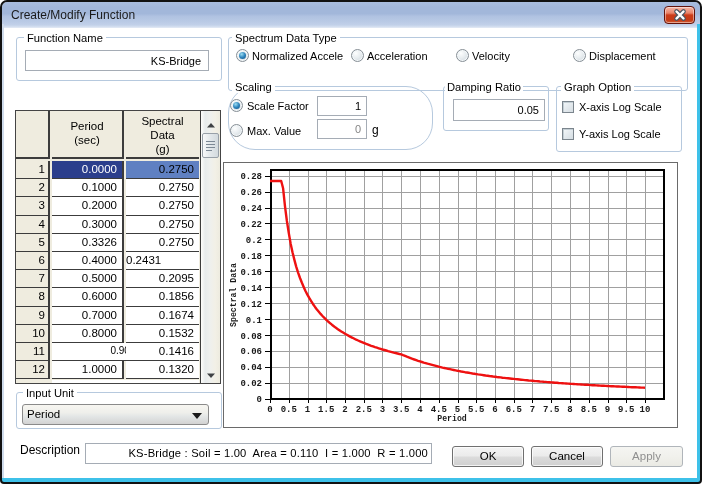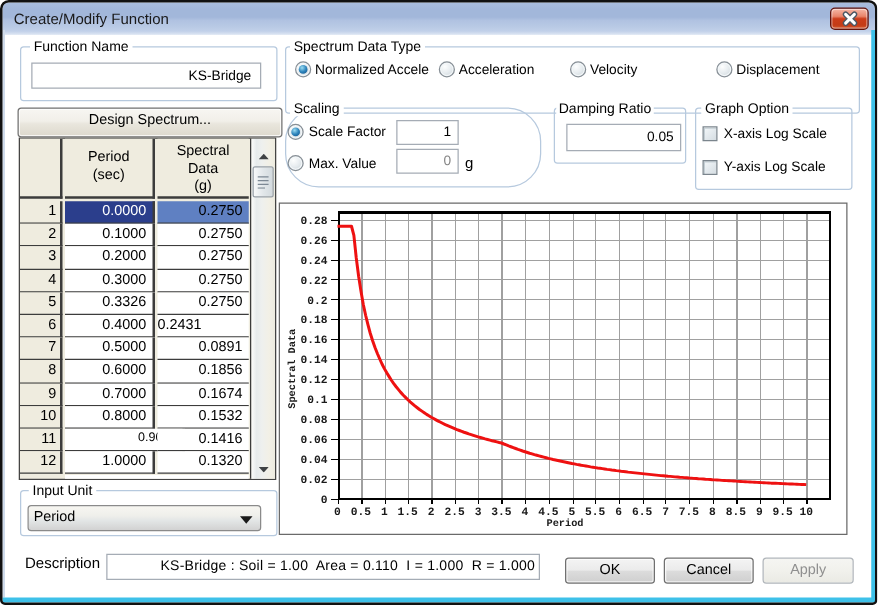--- a/index.html
+++ b/index.html
@@ -47,21 +47,20 @@
  <div class="abs" id="edgeR"></div>
  <div class="abs" id="edgeB"></div>
 
  <div class="abs grp" style="left:16px;top:37px;width:206px;height:44px;">
       <span class="grplbl">Function Name</span>
     </div>
  <div class="abs field" style="left:25px;top:50px;width:184px;height:21px;">
       <span style="right:7px;top:4px;">KS-Bridge</span>
     </div>
 
- <div class="abs vbtn" style="left:14px;top:86px;width:212px;height:24px;line-height:19px;background:linear-gradient(#f7f6f2 0%,#f1efe9 45%,#e9e6dd 55%,#ddd9cd 100%);">Design Spectrum...</div>
 
  <div class="abs grp" style="left:228px;top:37px;width:460px;height:54px;">
       <span class="grplbl" style="left:3px;">Spectrum Data Type</span>
     </div>
  <div class="abs radio sel" style="left:236px;top:49px;"></div>
  <div class="abs lbl" style="left:252px;top:50px;">Normalized Accele</div>
  <div class="abs radio" style="left:351px;top:49px;"></div>
  <div class="abs lbl" style="left:367px;top:50px;">Acceleration</div>
  <div class="abs radio" style="left:456px;top:49px;"></div>
  <div class="abs lbl" style="left:472px;top:50px;">Velocity</div>
@@ -115,21 +114,21 @@
 <div style="position:absolute;left:36px;top:105px;width:72px;height:18px;background:#fff;border-right:2px solid #3c3c3c;border-bottom:1px solid #3c3c3c;text-align:right;padding:2px 5px 0 0;font-size:11.5px;">0.3000</div>
 <div style="position:absolute;left:110px;top:105px;width:73px;height:18px;background:#fff;border-bottom:1px solid #3c3c3c;text-align:right;padding:2px 5px 0 0;font-size:11.5px;">0.2750</div>
 <div style="position:absolute;left:0px;top:123px;width:34px;height:18px;background:#efecdf;border-right:2px solid #3c3c3c;border-bottom:1px solid #3c3c3c;text-align:right;padding:2px 3px 0 0;font-size:11.5px;">5</div>
 <div style="position:absolute;left:36px;top:123px;width:72px;height:18px;background:#fff;border-right:2px solid #3c3c3c;border-bottom:1px solid #3c3c3c;text-align:right;padding:2px 5px 0 0;font-size:11.5px;">0.3326</div>
 <div style="position:absolute;left:110px;top:123px;width:73px;height:18px;background:#fff;border-bottom:1px solid #3c3c3c;text-align:right;padding:2px 5px 0 0;font-size:11.5px;">0.2750</div>
 <div style="position:absolute;left:0px;top:141px;width:34px;height:18px;background:#efecdf;border-right:2px solid #3c3c3c;border-bottom:1px solid #3c3c3c;text-align:right;padding:2px 3px 0 0;font-size:11.5px;">6</div>
 <div style="position:absolute;left:36px;top:141px;width:72px;height:18px;background:#fff;border-right:2px solid #3c3c3c;border-bottom:1px solid #3c3c3c;text-align:right;padding:2px 5px 0 0;font-size:11.5px;">0.4000</div>
 <div style="position:absolute;left:110px;top:141px;width:73px;height:18px;background:#fff;border-bottom:1px solid #3c3c3c;text-align:left;padding:2px 5px 0 0;font-size:11.5px;">0.2431</div>
 <div style="position:absolute;left:0px;top:159px;width:34px;height:18px;background:#efecdf;border-right:2px solid #3c3c3c;border-bottom:1px solid #3c3c3c;text-align:right;padding:2px 3px 0 0;font-size:11.5px;">7</div>
 <div style="position:absolute;left:36px;top:159px;width:72px;height:18px;background:#fff;border-right:2px solid #3c3c3c;border-bottom:1px solid #3c3c3c;text-align:right;padding:2px 5px 0 0;font-size:11.5px;">0.5000</div>
-<div style="position:absolute;left:110px;top:159px;width:73px;height:18px;background:#fff;border-bottom:1px solid #3c3c3c;text-align:right;padding:2px 5px 0 0;font-size:11.5px;">0.0891</div>
+<div style="position:absolute;left:110px;top:159px;width:73px;height:18px;background:#fff;border-bottom:1px solid #3c3c3c;text-align:right;padding:2px 5px 0 0;font-size:11.5px;">0.2095</div>
 <div style="position:absolute;left:0px;top:177px;width:34px;height:19px;background:#efecdf;border-right:2px solid #3c3c3c;border-bottom:1px solid #3c3c3c;text-align:right;padding:2px 3px 0 0;font-size:11.5px;">8</div>
 <div style="position:absolute;left:36px;top:177px;width:72px;height:19px;background:#fff;border-right:2px solid #3c3c3c;border-bottom:1px solid #3c3c3c;text-align:right;padding:2px 5px 0 0;font-size:11.5px;">0.6000</div>
 <div style="position:absolute;left:110px;top:177px;width:73px;height:19px;background:#fff;border-bottom:1px solid #3c3c3c;text-align:right;padding:2px 5px 0 0;font-size:11.5px;">0.1856</div>
 <div style="position:absolute;left:0px;top:196px;width:34px;height:18px;background:#efecdf;border-right:2px solid #3c3c3c;border-bottom:1px solid #3c3c3c;text-align:right;padding:2px 3px 0 0;font-size:11.5px;">9</div>
 <div style="position:absolute;left:36px;top:196px;width:72px;height:18px;background:#fff;border-right:2px solid #3c3c3c;border-bottom:1px solid #3c3c3c;text-align:right;padding:2px 5px 0 0;font-size:11.5px;">0.7000</div>
 <div style="position:absolute;left:110px;top:196px;width:73px;height:18px;background:#fff;border-bottom:1px solid #3c3c3c;text-align:right;padding:2px 5px 0 0;font-size:11.5px;">0.1674</div>
 <div style="position:absolute;left:0px;top:214px;width:34px;height:18px;background:#efecdf;border-right:2px solid #3c3c3c;border-bottom:1px solid #3c3c3c;text-align:right;padding:2px 3px 0 0;font-size:11.5px;">10</div>
 <div style="position:absolute;left:36px;top:214px;width:72px;height:18px;background:#fff;border-right:2px solid #3c3c3c;border-bottom:1px solid #3c3c3c;text-align:right;padding:2px 5px 0 0;font-size:11.5px;">0.8000</div>
 <div style="position:absolute;left:110px;top:214px;width:73px;height:18px;background:#fff;border-bottom:1px solid #3c3c3c;text-align:right;padding:2px 5px 0 0;font-size:11.5px;">0.1532</div>
 <div style="position:absolute;left:0px;top:232px;width:34px;height:18px;background:#efecdf;border-right:2px solid #3c3c3c;border-bottom:1px solid #3c3c3c;text-align:right;padding:2px 3px 0 0;font-size:11.5px;">11</div>

